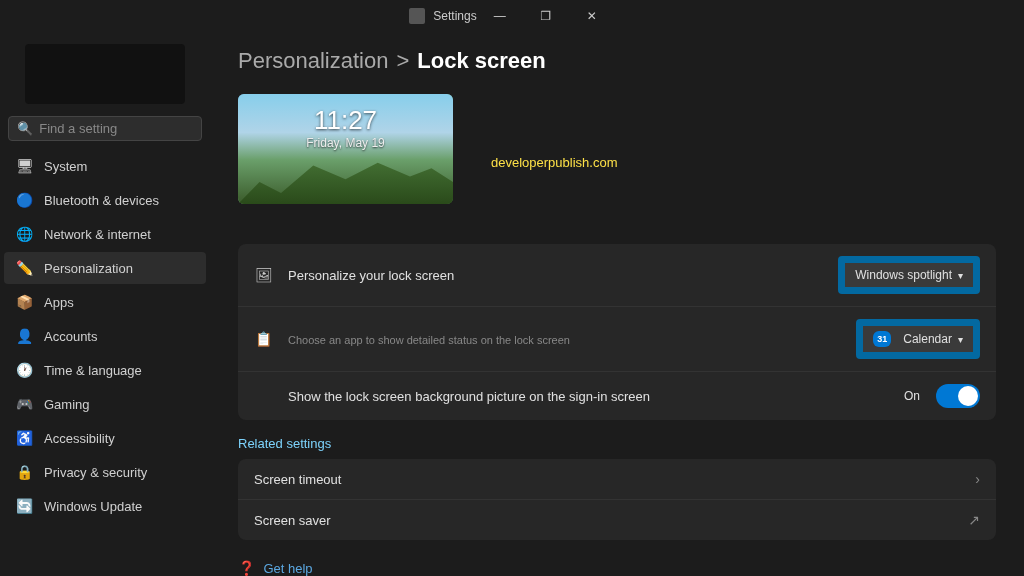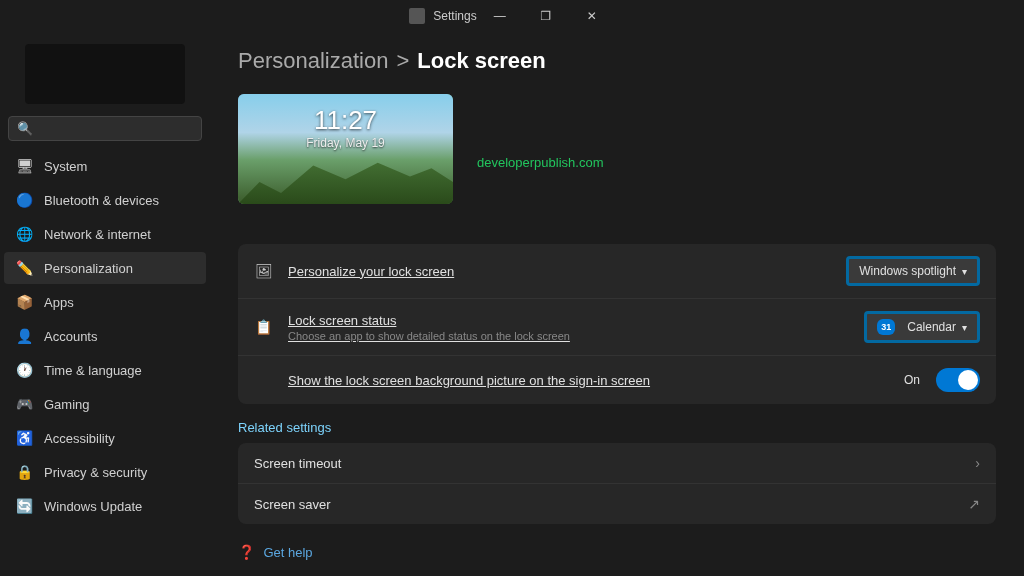--- a/index.html
+++ b/index.html
@@ -208,30 +208,30 @@
     .setting-row-icon {
       width: 20px;
       height: 20px;
       display: flex;
       align-items: center;
       justify-content: center;
       font-size: 14px;
       color: #ccc;
       flex-shrink: 0;
     }
-    .setting-text { flex: 1; text-decoration: underline; }
+    .setting-text { flex: 1; }
     .setting-label { font-size: 13px; color: #e0e0e0; }
     .setting-desc { font-size: 11px; color: #888; margin-top: 2px; }
     .setting-control {
       display: flex;
       align-items: center;
     }
     .dropdown-btn {
       background: #3a3a3a;
-      border: 3px solid #0369a1;
+      border: 7px solid #0369a1;
       color: #e0e0e0;
       padding: 5px 10px;
       border-radius: 4px;
       font-size: 12px;
       cursor: pointer;
       display: flex;
       align-items: center;
       gap: 6px;
     }
     .dropdown-arrow { font-size: 10px; }
@@ -341,20 +341,21 @@
   </div>
 </div>
 
 <div class="app-body">
 
   <div class="sidebar">
     <div class="sidebar-avatar"></div>
 
     <div class="search-box">
       <span class="search-icon-svg">🔍</span>
+      <input type="text" placeholder="Find a setting" style="">
     </div>
 
     <div class="nav-item">
       <span class="nav-icon">🖥</span>
       <span>System</span>
     </div>
     <div class="nav-item">
       <span class="nav-icon">🔵</span>
       <span>Bluetooth &amp; devices</span>
     </div>
@@ -409,21 +410,21 @@
       <div class="lock-preview">
         <div class="lock-bg"></div>
         <div class="lock-mountain"></div>
         <div class="lock-preview-overlay">
           <div class="lock-time">11:27</div>
           <div class="lock-date">Friday, May 19</div>
         </div>
       </div>
 
       <div style="margin-top:60px;">
-        <span style="color:#22c55e; font-size:13px;">developerpublish.com</span>
+        <span style="color:#fde047; font-size:13px;margin-left:14px;">developerpublish.com</span>
       </div>
     </div>
 
     <div class="setting-panel">
 
       <div class="setting-row">
         <div class="setting-row-icon">🖼</div>
         <div class="setting-text">
           <div class="setting-label">Personalize your lock screen</div>
         </div>
@@ -431,21 +432,20 @@
           <button class="dropdown-btn">
             <span>Windows spotlight</span>
             <span class="dropdown-arrow">▾</span>
           </button>
         </div>
       </div>
 
       <div class="setting-row">
         <div class="setting-row-icon">📋</div>
         <div class="setting-text">
-          <div class="setting-label">Lock screen status</div>
           <div class="setting-desc">Choose an app to show detailed status on the lock screen</div>
         </div>
         <div class="setting-control">
           <button class="dropdown-btn">
             <div class="calendar-badge">31</div>
             <span>Calendar</span>
             <span class="dropdown-arrow">▾</span>
           </button>
         </div>
       </div>

